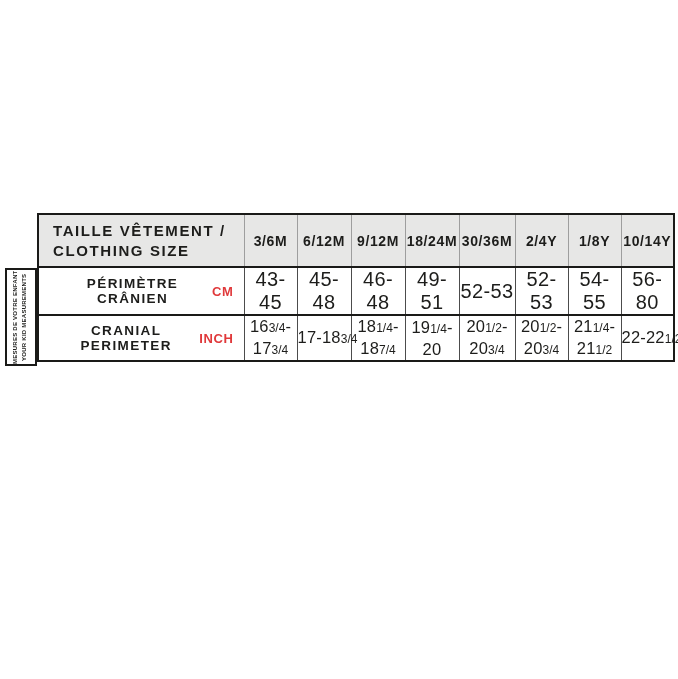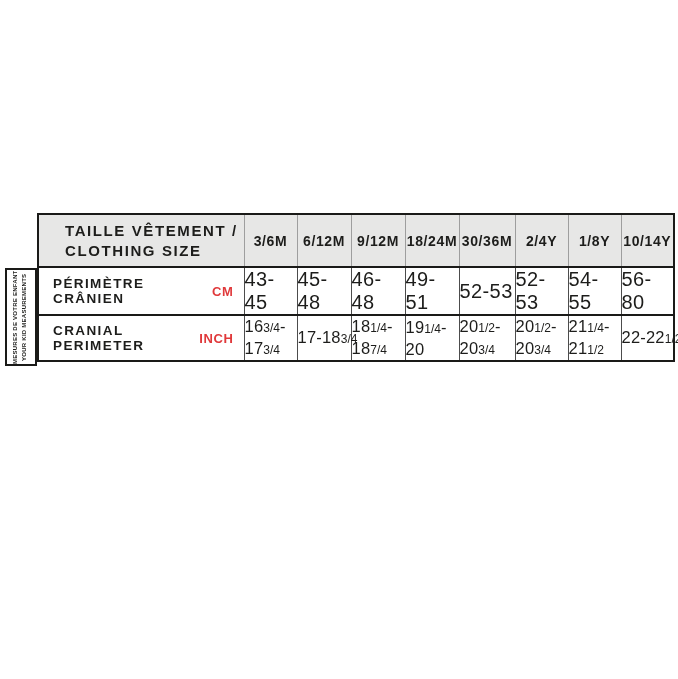--- a/index.html
+++ b/index.html
@@ -42,27 +42,27 @@
 
   .size-table thead th{
     background:var(--header-bg);
     border-left:1px solid var(--sep-light);
     border-bottom:2px solid var(--border-dark);
     font-size:14px;font-weight:bold;letter-spacing:0.6px;
     text-align:center;vertical-align:middle;padding:0;
   }
   .size-table thead th:first-child{border-left:none;}
   .size-table thead th.label-cell{
-    text-align:left;padding-left:26px;
+    text-align:left;padding-left:14px;
     font-size:15px;letter-spacing:1.6px;line-height:1.3;
   }
 
   .size-table tbody td{
     border-left:1px solid var(--sep-dark);
-    vertical-align:middle;padding:0;
+    text-align:center;vertical-align:middle;padding:0;
   }
   .size-table tbody td:first-child{border-left:none;}
   .size-table tr.cm-row td{border-bottom:2px solid var(--border-dark);}
 
   .row-label-inner{
     display:flex;justify-content:space-between;align-items:center;
     padding:0 10px 0 14px;
   }
   .row-label-text{font-weight:bold;font-size:13.5px;letter-spacing:1.4px;}
   .unit{color:var(--accent);font-weight:bold;font-size:13px;letter-spacing:0.6px;}

